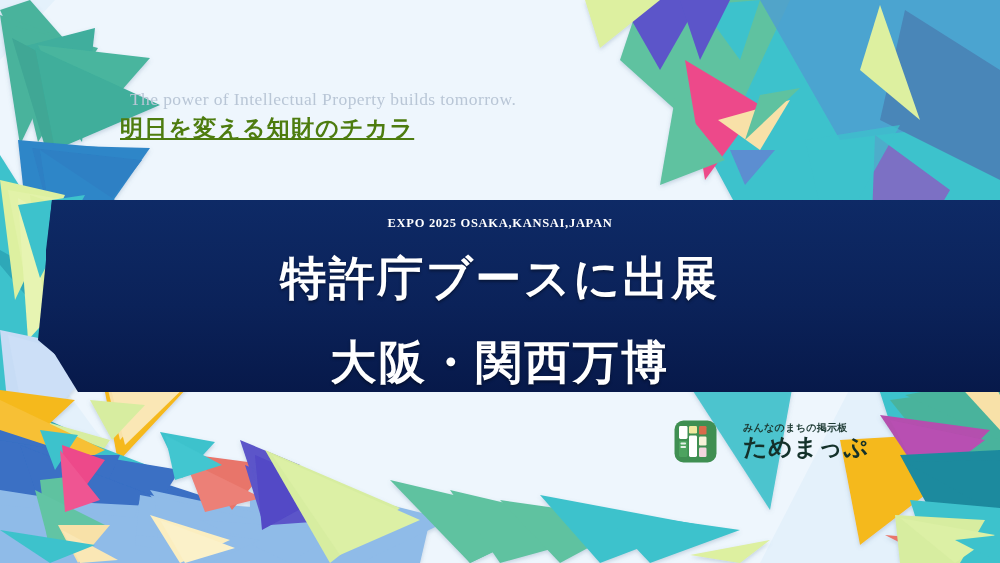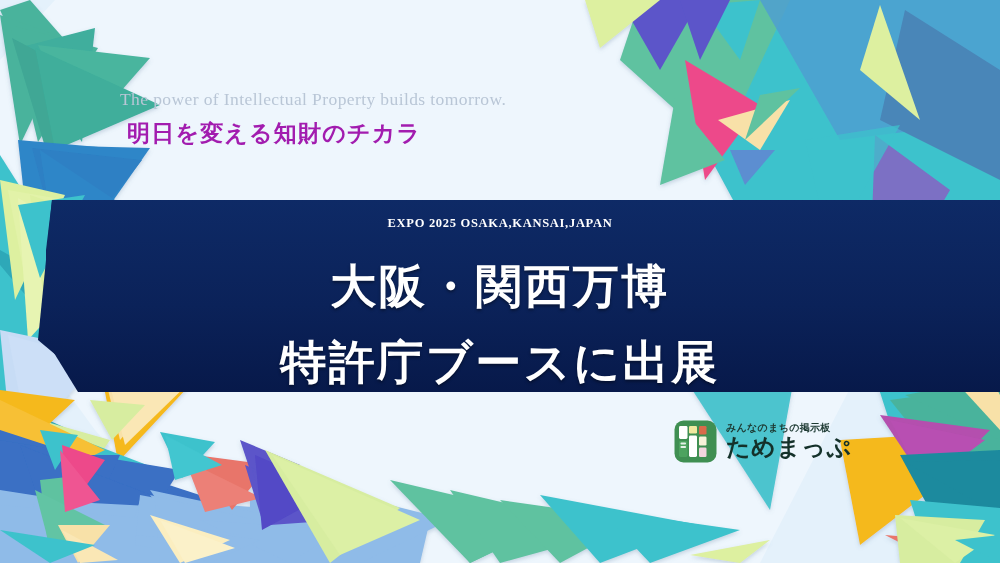--- a/index.html
+++ b/index.html
@@ -30,31 +30,32 @@
     top: 88px;
     z-index: 5;
   }
   .tagline-en {
     font-family: "Liberation Serif", "DejaVu Serif", serif;
     font-size: 17.5px;
     letter-spacing: 0.4px;
     color: #b9c6d6;
     white-space: nowrap;
     line-height: 1.35;
-    margin: 0 0 2px 0;
+    margin: 0 0 2px 10px;
   }
   .tagline-ja {
     font-family: "DejaVu Sans", "Liberation Sans", sans-serif;
     font-size: 23px;
     font-weight: bold;
     letter-spacing: 1.2px;
-    color: #a21caf;
+    color: #4d7c0f;
     white-space: nowrap;
     line-height: 1.3;
-    margin: 7px;
+    margin: 0;
+    text-decoration: underline;
   }
 
   
   #banner-shape {
     position: absolute;
     left: 0;
     top: 190px;
     width: 1000px;
     height: 210px;
     z-index: 4;
@@ -98,21 +99,21 @@
   .headline.l2 { margin-top: -2px; }
 
   
   .logo-lockup {
     position: absolute;
     left: 674px;
     top: 420px;
     z-index: 6;
     display: flex;
     align-items: center;
-    gap: 9px;
+    gap: 26px;
   }
   .logo-mark {
     width: 43px;
     height: 43px;
     flex: 0 0 auto;
     display: block;
   }
   .logo-words {
     display: flex;
     flex-direction: column;
@@ -332,22 +333,22 @@
         <stop offset="100%" stop-color="#07194a"></stop>
       </linearGradient>
     </defs>
     <polygon points="52,10 1000,10 1000,202 1000,202 78,202 46,150 46,60" fill="url(#navyGrad)"></polygon>
     <polygon points="52,10 1000,10 1000,202 100,202 38,150" fill="url(#navyGrad)"></polygon>
     <polygon points="1000,10 1000,202 870,202 930,10" fill="url(#navyGrad)"></polygon>
   </svg>
 
   <div class="banner-text">
     <div class="expo-line">EXPO 2025 OSAKA,KANSAI,JAPAN</div>
+    <div class="headline l2">特許庁ブースに出展</div>
     <div class="headline l1">大阪・関西万博</div>
-    <div class="headline l2">特許庁ブースに出展</div>
   </div>
 
   <div class="logo-lockup">
     <svg class="logo-mark" viewBox="0 0 43 43" aria-hidden="true">
       <rect x="0.5" y="0.5" width="42" height="42" rx="9" ry="9" fill="#3f8f52"></rect>
       <rect x="5" y="6" width="8.5" height="13" rx="1.4" fill="#ffffff"></rect>
       <rect x="15" y="6" width="8" height="7.5" rx="1.3" fill="#f2e9a0"></rect>
       <rect x="25" y="6" width="7.5" height="8.5" rx="1.3" fill="#d96a4a"></rect>
       <rect x="5" y="21" width="8.5" height="16" rx="1.4" fill="#4da35f"></rect>
       <rect x="15" y="15.5" width="8" height="21.5" rx="1.4" fill="#ffffff"></rect>

